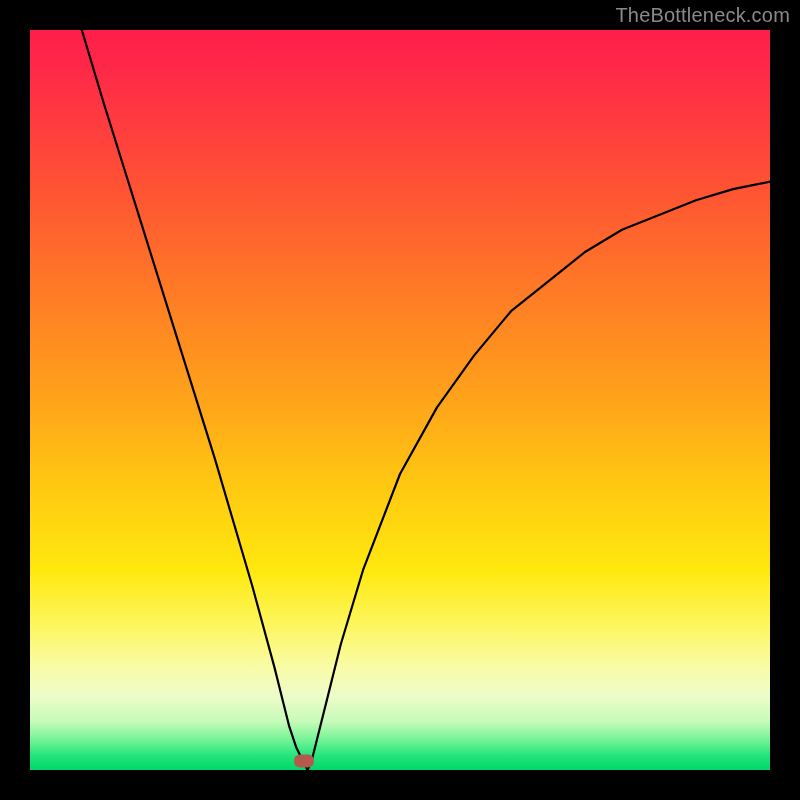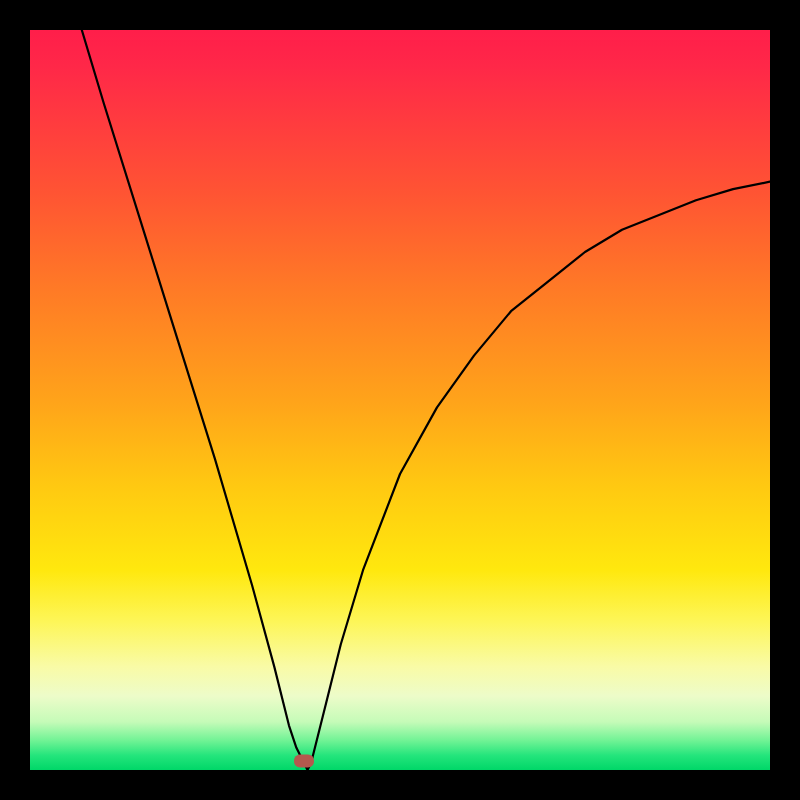--- a/index.html
+++ b/index.html
@@ -80,20 +80,21 @@
     font-size: 20px;
     letter-spacing: 0.2px;
     font-weight: 500;
   }
 </style>
 </head>
 <body>
 
 <div class="frame">
 
+  <div class="watermark">TheBottleneck.com</div>
 
   <div class="plot-area">
     <div class="gradient-bg"></div>
 
     <svg class="curve-layer" viewBox="0 0 740 740" preserveAspectRatio="none">
       <path class="curve-path" d="M51.80 0.00 L74.00 74.00 L111.00 192.40 L148.00 310.80 L185.00 429.20 L222.00 555.00 L244.20 636.40 L259.00 695.60 L266.40 717.80 L273.80 732.60 L277.50 740.00 L281.20 732.60 L296.00 673.40 L310.80 614.20 L333.00 540.20 L370.00 444.00 L407.00 377.40 L444.00 325.60 L481.00 281.20 L518.00 251.60 L555.00 222.00 L592.00 199.80 L629.00 185.00 L666.00 170.20 L703.00 159.10 L740.00 151.70" style="stroke: rgb(0, 0, 0);"></path>
     </svg>
 
     <div class="marker" style="left: 273.8px; top: 731.12px; background: rgb(180, 89, 78);"></div>
   </div>

